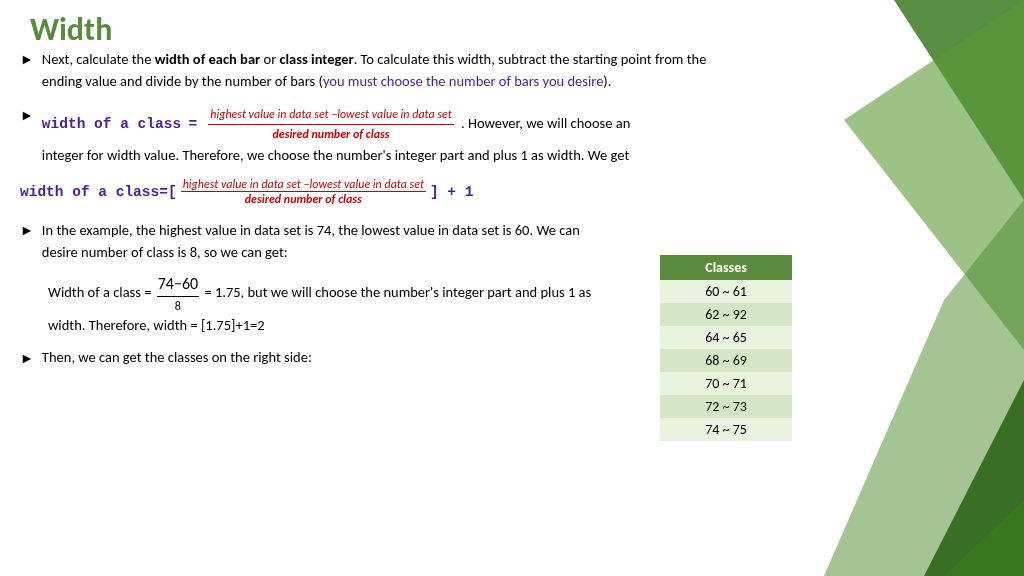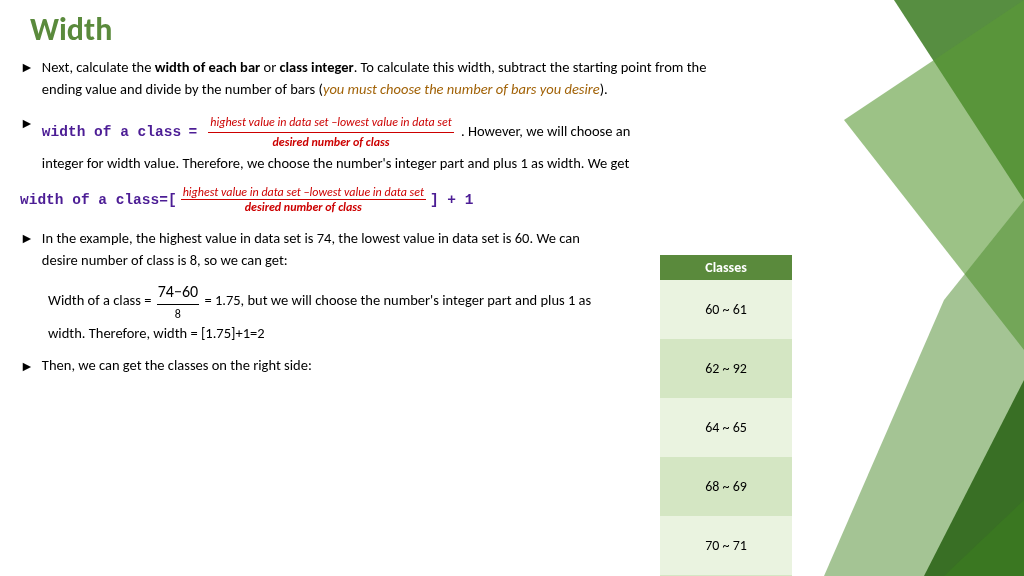--- a/index.html
+++ b/index.html
@@ -16,21 +16,20 @@
     .content {
       position: relative;
       z-index: 1;
       padding: 10px 20px 10px 20px;
     }
 
     .page-title {
       color: #5a8a3c;
       font-size: 32px;
       font-weight: bold;
-      margin-bottom: 8px;
       padding-left: 10px;
     }
 
     .intro-block {
       display: flex;
       align-items: flex-start;
       margin-bottom: 12px;
     }
 
     .bullet-arrow {
@@ -41,22 +40,21 @@
       flex-shrink: 0;
     }
 
     .intro-text {
       font-size: 14.5px;
       line-height: 1.5;
       max-width: 680px;
     }
 
     .red-text {
-      color: #a16207;
-      font-style: italic;
+      color: #4c1d95;
     }
 
     .bold-text {
       font-weight: bold;
     }
 
     
     .formula-block {
       display: flex;
       align-items: flex-start;
@@ -182,21 +180,21 @@
       background-color: #5a8a3c;
       color: white;
       text-align: center;
       padding: 4px 8px;
       font-size: 14px;
       font-weight: bold;
     }
 
     .classes-table td {
       text-align: center;
-      padding: 21px 8px;
+      padding: 3px 8px;
       font-size: 14px;
       border: none;
     }
 
     .classes-table tr:nth-child(even) td {
       background-color: #d4e6c3;
     }
 
     .classes-table tr:nth-child(odd) td {
       background-color: #eaf3e0;
@@ -298,14 +296,17 @@
       </tr>
       <tr>
         <td>68 ~ 69</td>
       </tr>
       <tr>
         <td>70 ~ 71</td>
       </tr>
       <tr>
         <td>72 ~ 73</td>
       </tr>
+      <tr>
+        <td>74 ~ 75</td>
+      </tr>
     </tbody>
 </table>
 
 </body></html>

